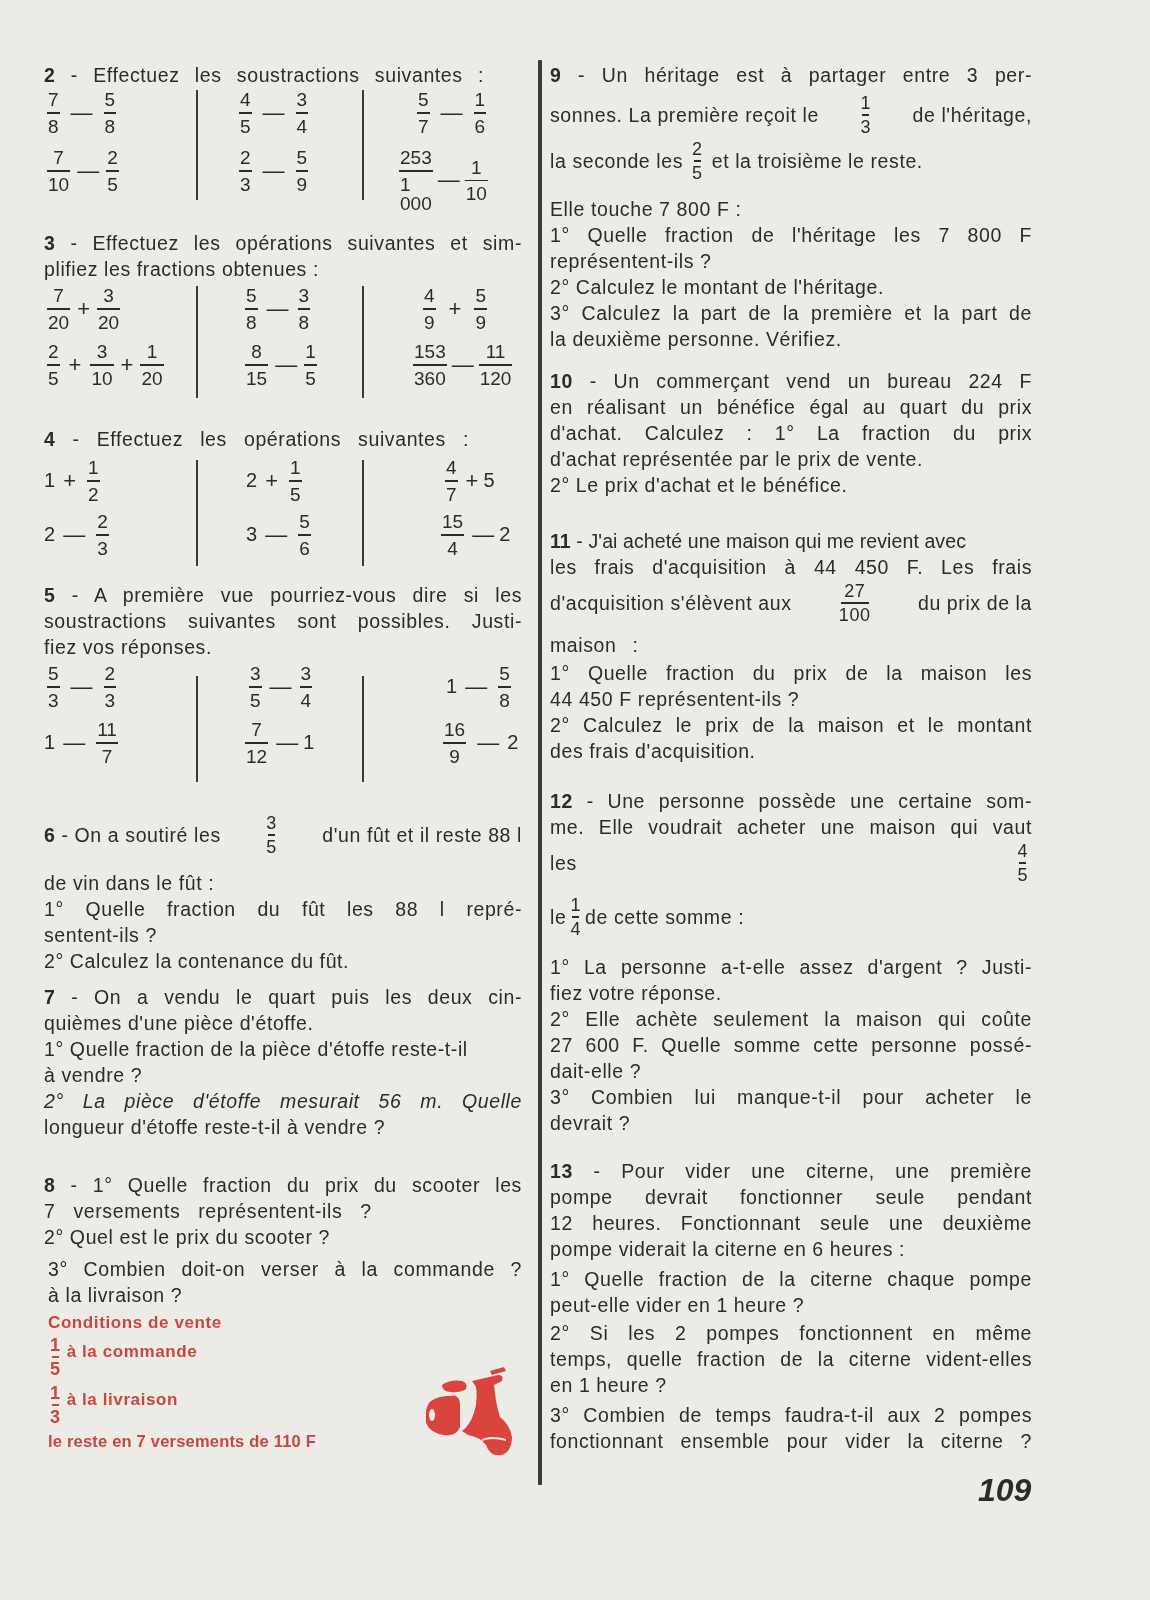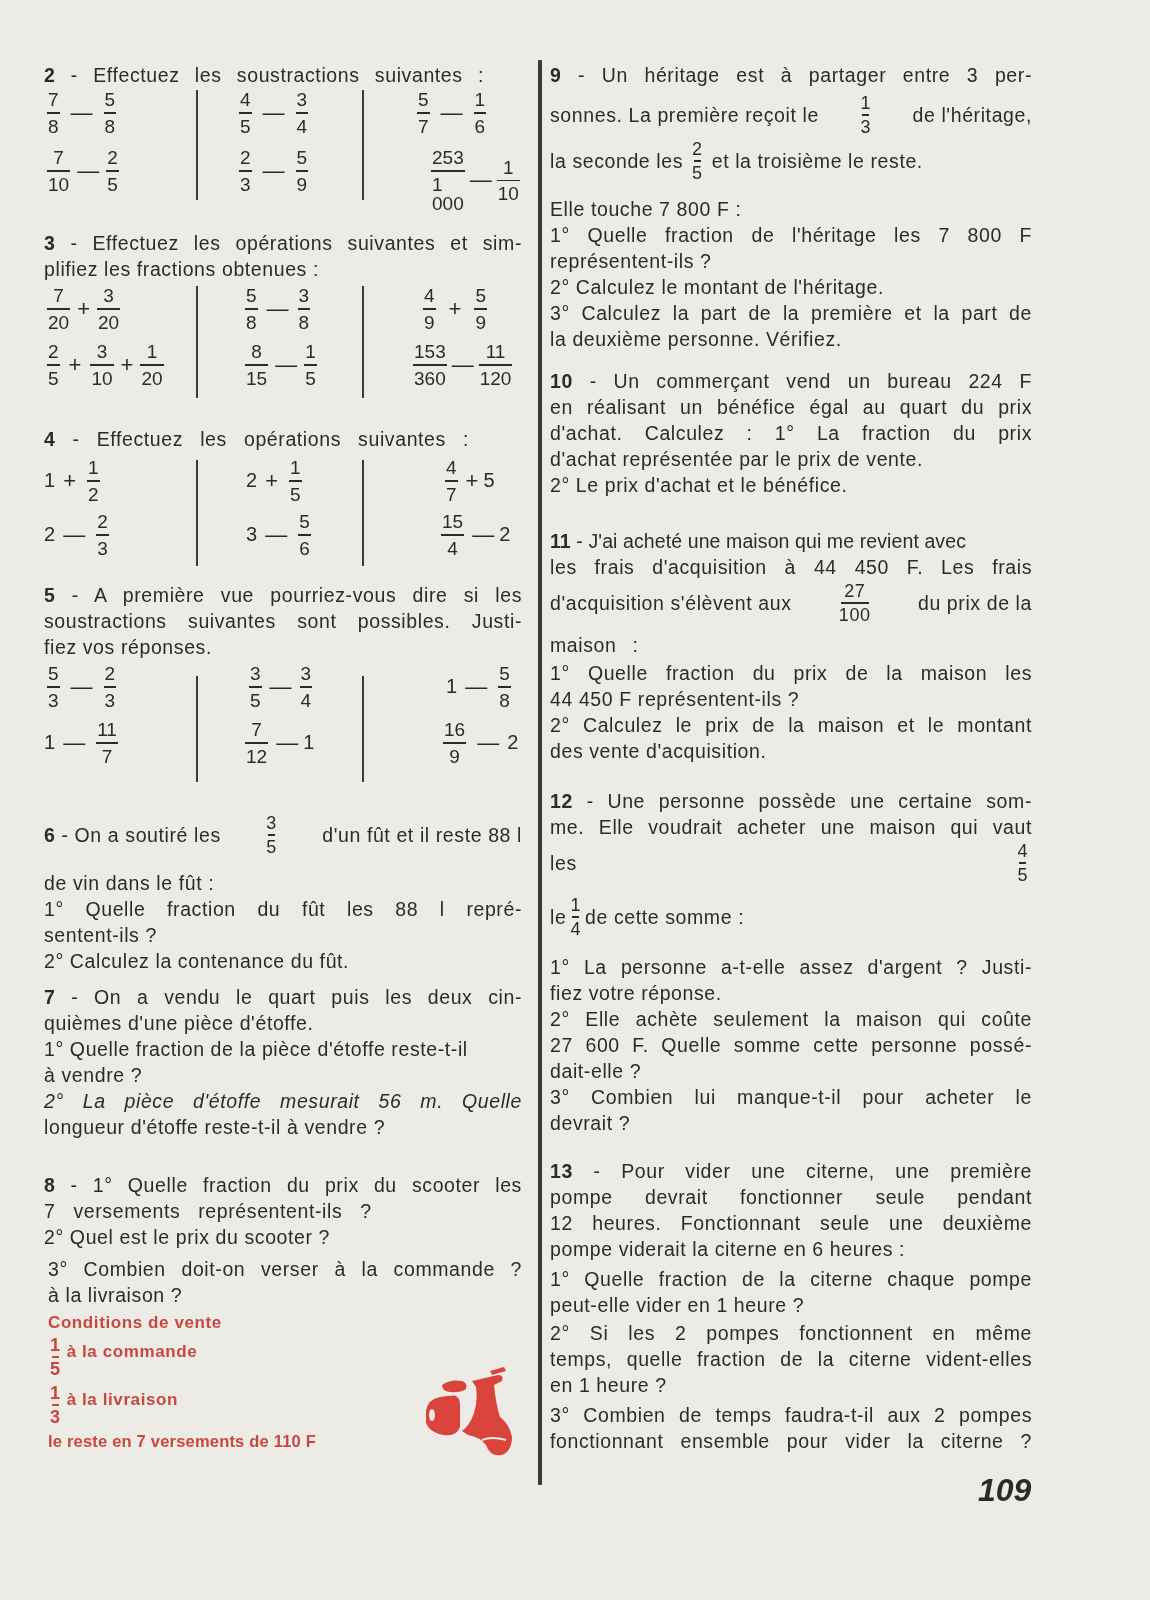--- a/index.html
+++ b/index.html
@@ -112,21 +112,21 @@
               <span class="bar"></span>
               <span class="d">7</span>
             </span>
           <span class="op">—</span>
           <span class="frac">
               <span class="n">1</span>
               <span class="bar"></span>
               <span class="d">6</span>
             </span>
         </div>
-        <div class="cell" style="left:352px;top:148px;margin-left:32px;">
+        <div class="cell" style="left:352px;top:148px;">
           <span class="frac">
               <span class="n">253</span>
               <span class="bar"></span>
               <span class="d">1 000</span>
             </span>
           <span class="op" style="margin:0 2px">—</span>
           <span class="frac">
               <span class="n">1</span>
               <span class="bar"></span>
               <span class="d">10</span>
@@ -473,21 +473,21 @@
             <span class="n">27</span>
             <span class="bar"></span>
             <span class="d">100</span>
           </span>
         <span>du prix de la</span>
       </div>
       <div class="t" style="top:632px;word-spacing:10px;">maison :</div>
       <div class="t just" style="top:660px;width:482px;">1° Quelle fraction du prix de la maison les</div>
       <div class="t" style="top:686px;">44 450 F représentent-ils ?</div>
       <div class="t just" style="top:712px;width:482px;">2° Calculez le prix de la maison et le montant</div>
-      <div class="t" style="top:738px;">des vente d'acquisition.</div>
+      <div class="t" style="top:738px;">des frais d'acquisition.</div>
     </div>
 
     <div>
       <div class="t just" style="top:788px;width:482px;"><b>12</b> <span>- Une personne possède une certaine som-</span></div>
       <div class="t just" style="top:814px;width:482px;">me. Elle voudrait acheter une maison qui vaut</div>
       <div class="t" style="top:842px;display:flex;align-items:center;width:482px;justify-content:space-between;">
         <span>les</span>
         <span class="frac sm">
             <span class="n">4</span>
             <span class="bar"></span>

